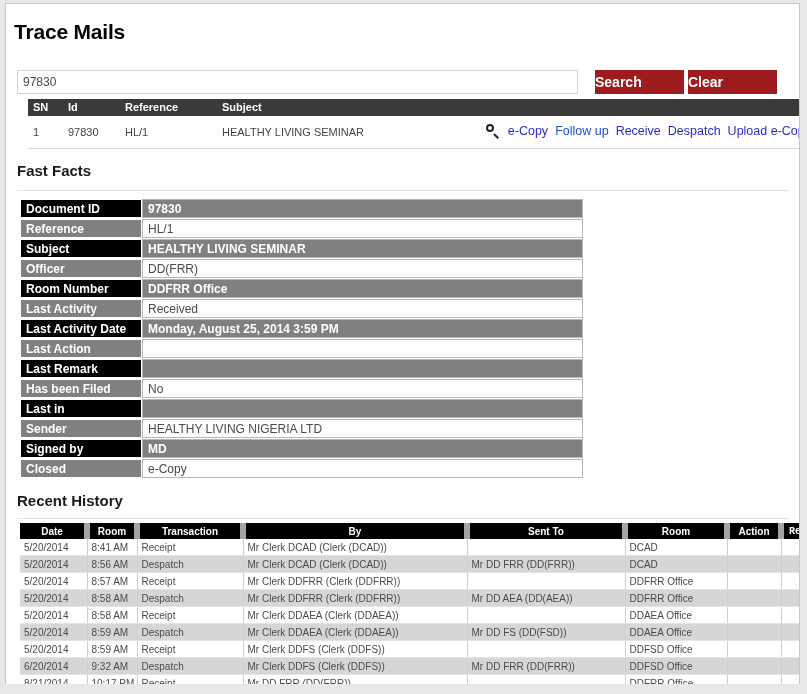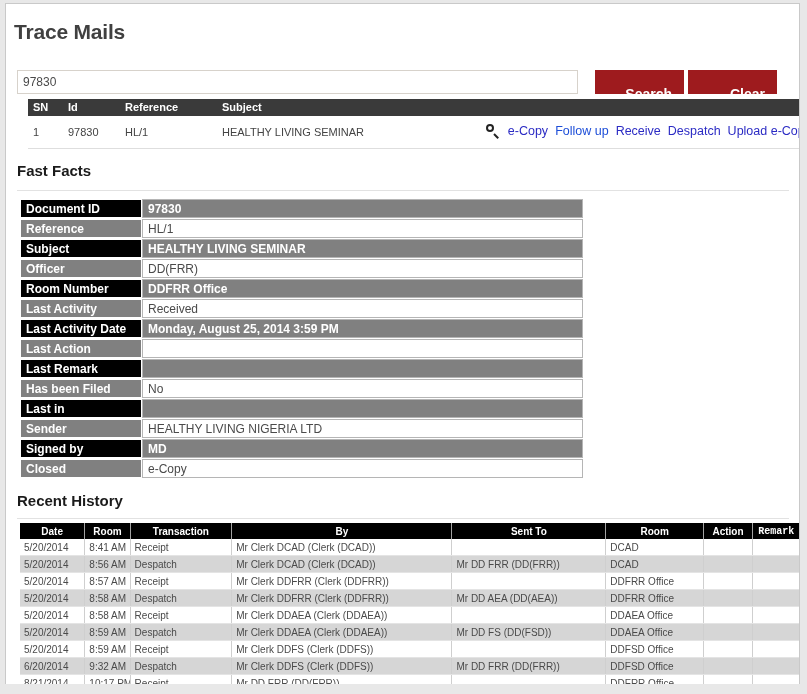--- a/index.html
+++ b/index.html
@@ -26,21 +26,21 @@
     background: #ffffff;
     border: 1px solid #c9c9c9;
     box-sizing: border-box;
     overflow: hidden;
   }
 
   
   #page-title {
     font-size: 21px;
     font-weight: bold;
-    color: #404040;
+    color: #000000;
     margin: 16px 0 0 8px;
     letter-spacing: -0.2px;
     font-family: "Liberation Sans", sans-serif;
   }
 
   
   #search-bar {
     position: absolute;
     left: 11px;
     top: 66px;
@@ -66,23 +66,23 @@
     position: absolute;
     top: 0;
     height: 24px;
     background: #9e1b1e;
     border: none;
     color: #ffffff;
     font-family: "Liberation Sans", sans-serif;
     font-size: 14px;
     font-weight: bold;
     cursor: pointer;
-    padding: 12px;
+    padding: 0;
     line-height: 24px;
-    text-align: right;
+    text-align: left;
   }
   #search-button { left: 578px; width: 89px; }
   #clear-button  { left: 671px; width: 89px; }
 
   
   #results {
     position: absolute;
     left: 11px;
     top: 95px;
     width: 783px;
@@ -233,21 +233,21 @@
     table-layout: fixed;
     font-size: 10px;
   }
   #history th {
     background: #000000;
     color: #ffffff;
     font-size: 10px;
     font-weight: bold;
     height: 16px;
     text-align: center;
-    border-right: 1px solid #a3a3a3;
+    border-right: 6px solid #a3a3a3;
     padding: 0;
   }
   #history th:last-child { border-right: none; }
   #history td {
     height: 16px;
     padding: 0 4px;
     color: #4a4a4a;
     border-right: 1px solid #cfcfcf;
     border-bottom: 1px solid #e4e4e4;
     white-space: nowrap;

